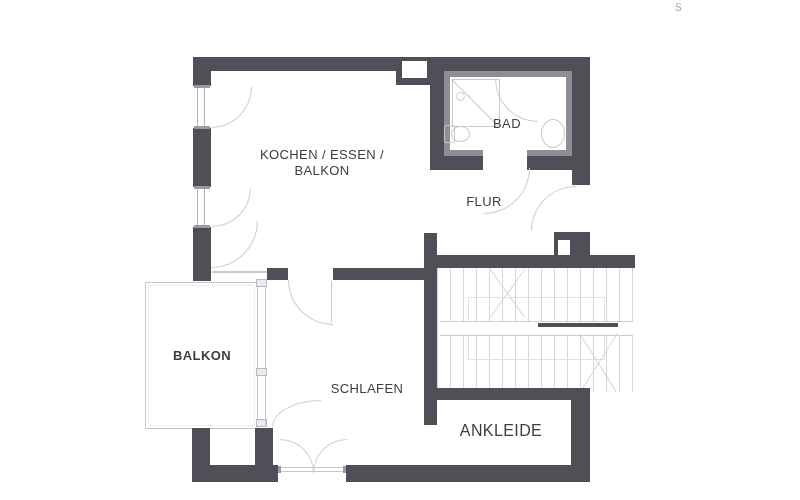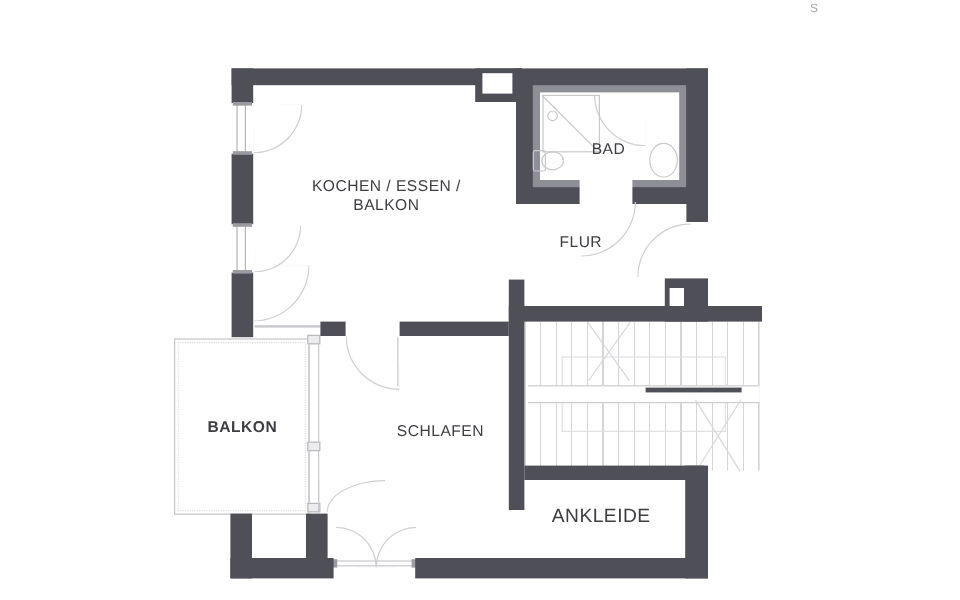--- a/index.html
+++ b/index.html
@@ -117,19 +117,19 @@
   <div class="fixture" style="left:444px;top:125px;width:9px;height:16px;border-radius:2px;"></div>
   <div class="fixture" style="left:451px;top:126px;width:17px;height:14px;border-radius:50%;"></div>
   <div class="fixture" style="left:541px;top:119px;width:22px;height:27px;border-radius:50%;"></div>
 
   <div class="label" style="left:322px;top:163px;">
     <div>KOCHEN / ESSEN /</div>
     <div>BALKON</div>
   </div>
   <div class="label" style="left:484px;top:202px;">FLUR</div>
   <div class="label" style="left:507px;top:124px;">BAD</div>
-  <div class="label" style="left:367px;top:359px;">SCHLAFEN</div>
+  <div class="label" style="left:367px;top:389px;">SCHLAFEN</div>
   <div class="label" style="left:202px;top:356px;font-weight:bold;">BALKON</div>
   <div class="label" style="left:501px;top:431px;font-size:16px;">ANKLEIDE</div>
 
   <div class="watermark" style="left:675px;top:2px;">S</div>
 
 </div>
 
 </body></html>

